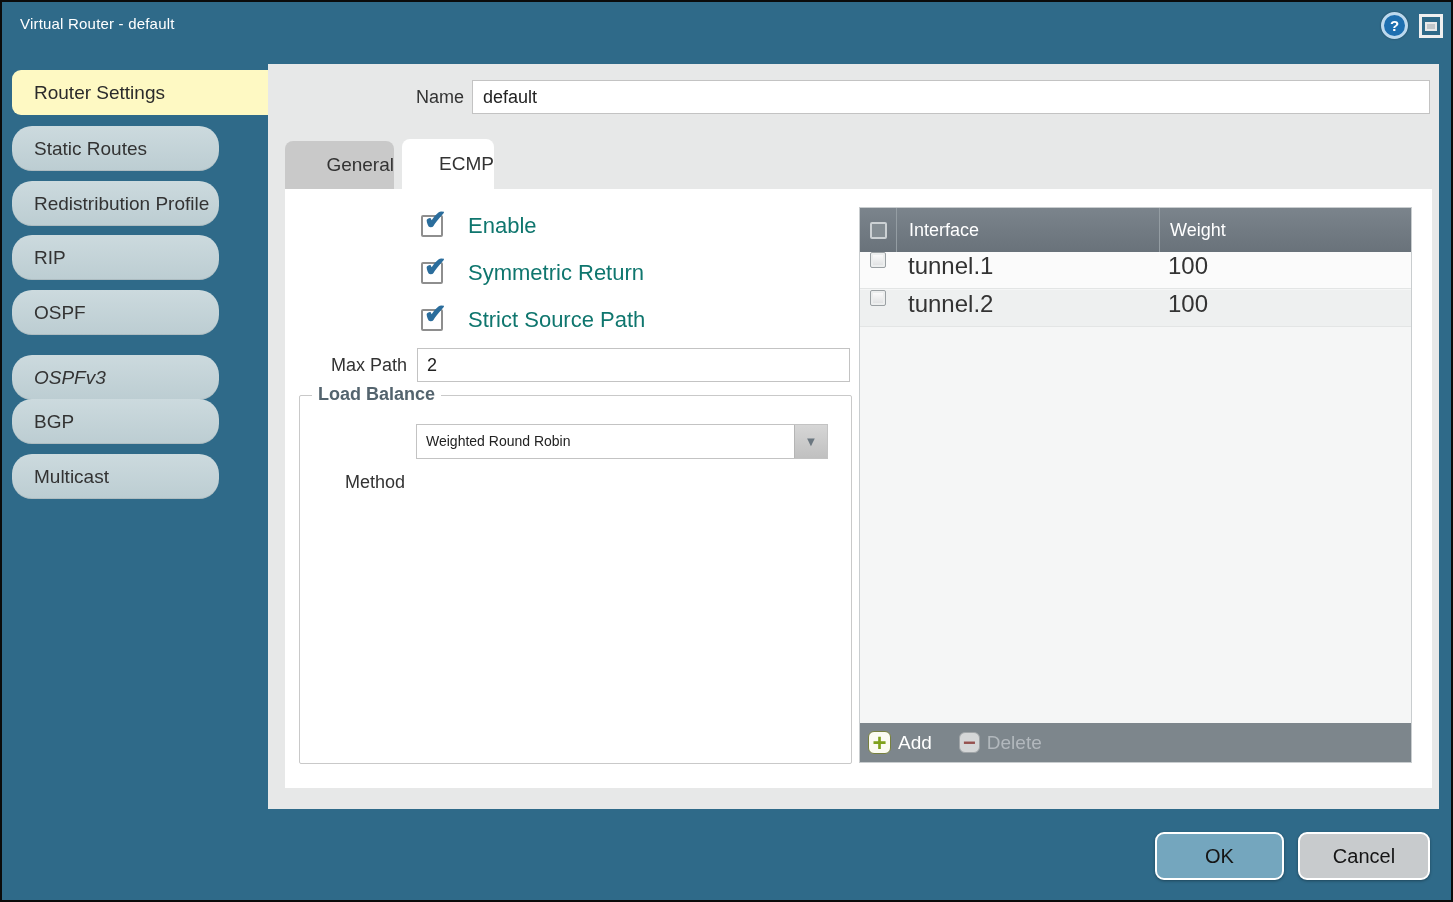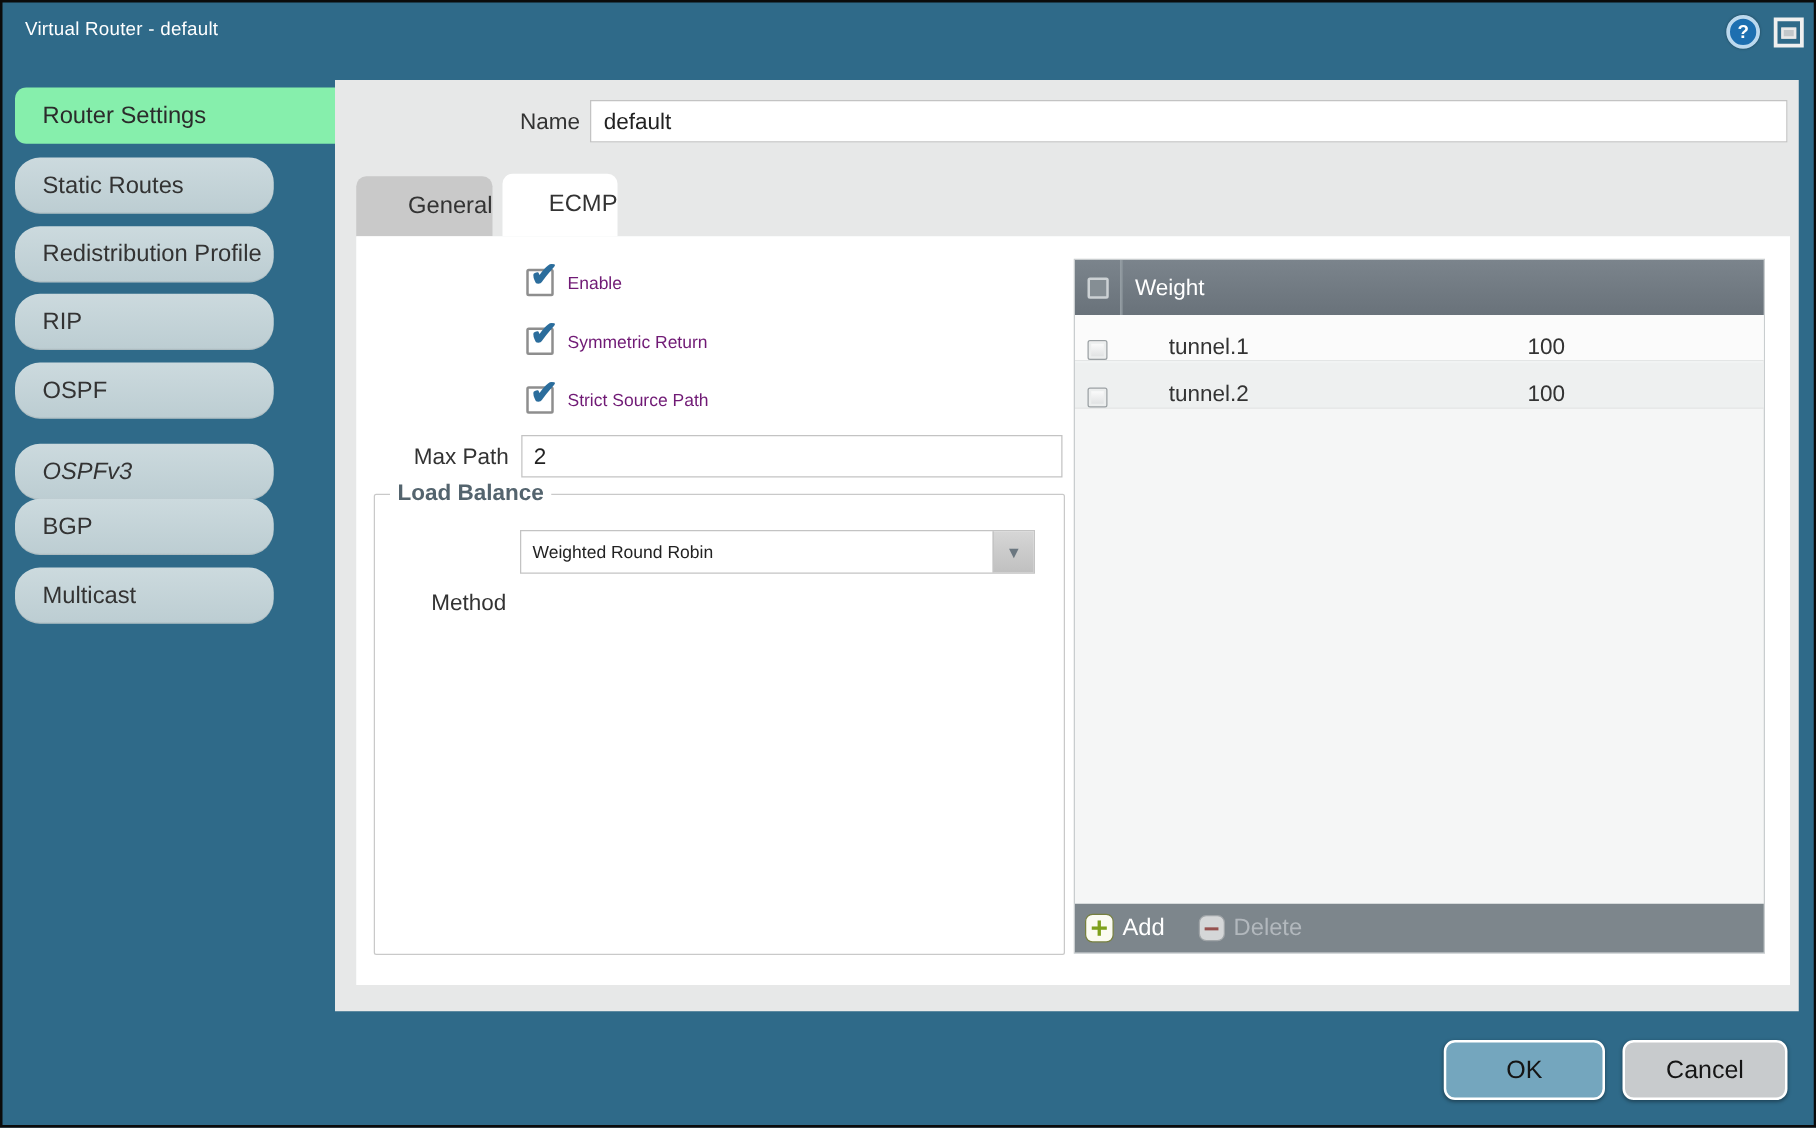--- a/index.html
+++ b/index.html
@@ -30,21 +30,21 @@
 
   
   .side-tab {
     position:absolute; left:10px; width:207px; height:45px;
     background:linear-gradient(#ccdade,#bccdd2);
     border-radius:20px; color:#333; font-size:19px;
     line-height:45px; padding-left:22px; cursor:pointer;
     box-shadow:inset 0 -1px 0 rgba(0,0,0,.08);
   }
   .side-tab.active {
-    width:257px; background:#86efac; border-radius:9px 0 0 9px;
+    width:257px; background:#fef9c3; border-radius:9px 0 0 9px;
     box-shadow:none; color:#2b2b2b;
   }
 
   
   .content { position:absolute; left:266px; top:62px; width:1171px; height:745px; background:#e7e8e8; }
   .lbl { color:#333; font-size:18px; }
   .name-label { position:absolute; left:0; top:23px; width:196px; text-align:right; }
   .name-input {
     position:absolute; left:204px; top:16px; width:958px; height:34px;
     border:1px solid #c3c3c3; background:#fff; font-family:"Liberation Sans",sans-serif;
@@ -63,21 +63,21 @@
   
   .cb-row { position:absolute; left:136px; height:24px; display:flex; align-items:center; }
   .cb-box {
     position:relative; width:22px; height:22px; background:#fff;
     border:2px solid #8e8e8e; border-radius:2px; cursor:pointer; flex:none;
   }
   .cb-box .mark {
     position:absolute; left:1px; top:-10px; color:#2b6d9c;
     font-size:27px; font-weight:bold; line-height:1;
   }
-  .cb-label { margin-left:11px; font-size:14px; color:#701a75; }
+  .cb-label { margin-left:25px; font-size:22px; color:#0f766e; }
 
   .maxpath-label { position:absolute; left:0; top:166px; width:122px; text-align:right; }
   .maxpath-input {
     position:absolute; left:132px; top:159px; width:433px; height:34px;
     border:1px solid #c3c3c3; background:#fff; font-family:"Liberation Sans",sans-serif;
     font-size:18px; color:#222; padding:0 9px;
   }
 
   
   .lb-fieldset {
@@ -107,21 +107,21 @@
     background:linear-gradient(#7b848c,#69727a); display:flex; align-items:center;
     color:#fff; font-size:18px;
   }
   .col-cb { width:36px; flex:none; display:flex; align-items:center; justify-content:center; }
   .col-if { width:262px; flex:none; padding-left:12px; }
   .col-w  { flex:1; padding-left:10px; }
   .hdr-sep { width:1px; align-self:stretch; background:#949da3; }
   .hdr-cb {
     width:17px; height:17px; background:#858e94; border:2px solid #ccd1d4; border-radius:2px; cursor:pointer;
   }
-  .tbl-row { position:absolute; left:0; width:100%; height:37px; display:flex; align-items:flex-end; font-size:18px; color:#333; cursor:pointer;gap:27px; }
+  .tbl-row { position:absolute; left:0; width:100%; height:37px; display:flex; align-items:flex-start; font-size:24px; color:#333; cursor:pointer; }
   .row-0 { top:44px;  background:#fbfbfb; border-bottom:1px solid #e3e5e5; }
   .row-1 { top:82px;  background:#eef0f0; border-bottom:1px solid #e3e5e5; }
   .row-cb {
     width:16px; height:16px; border:1px solid #9aa0a3; border-radius:2px;
     background:linear-gradient(#ffffff,#dcdedf); box-shadow:inset 0 0 0 2px #eceeee; cursor:pointer;
   }
   .tbl-footer {
     position:absolute; left:0; bottom:0; width:100%; height:39px;
     background:#7d868c; display:flex; align-items:center; padding-left:8px; gap:7px;
   }
@@ -204,20 +204,21 @@
           <div class="arrow-btn">▼</div>
         </div>
       </div>
 
       <div class="tbl">
         <div class="tbl-header">
           <div class="col-cb">
             <div class="hdr-cb"></div>
           </div>
           <div class="hdr-sep"></div>
+          <div class="col-if">Interface</div>
           <div class="hdr-sep"></div>
           <div class="col-w">Weight</div>
         </div>
 
         <div class="tbl-row row-0">
           <div class="col-cb">
             <div class="row-cb"></div>
           </div>
           <div class="col-if">tunnel.1</div>
           <div class="col-w">100</div>

